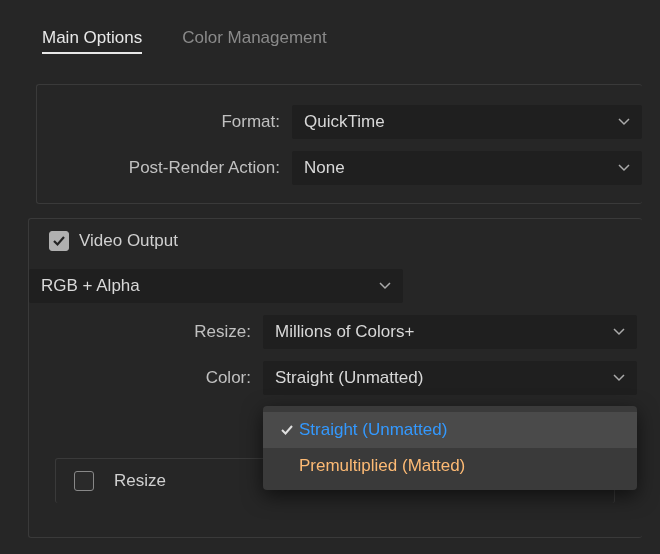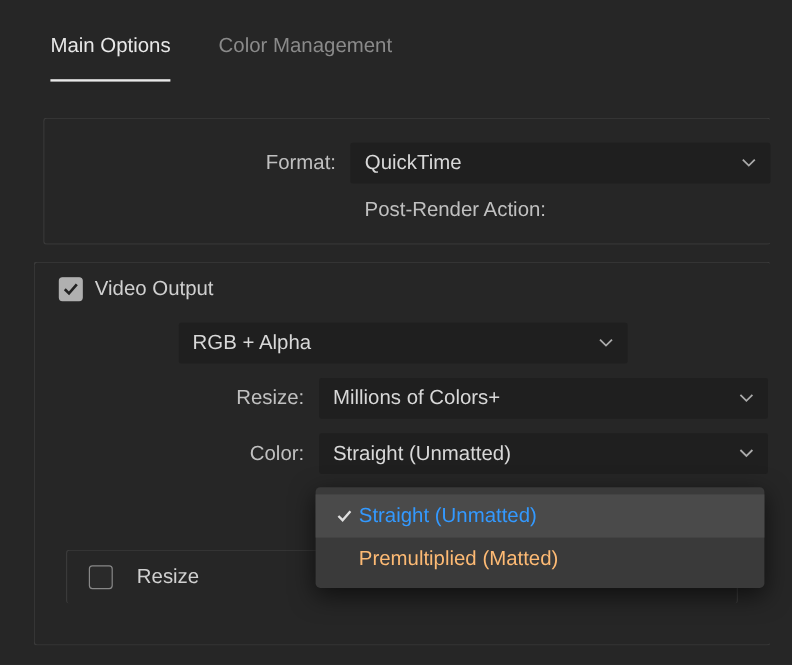--- a/index.html
+++ b/index.html
@@ -15,21 +15,21 @@
       overflow: hidden;
       color: #d0d0d0;
       font-size: 17px;
     }
     .tabs {
       display: flex;
       gap: 40px;
       padding: 28px 0 0 42px;
     }
     .tab {
-      padding-bottom: 18px;
+      padding-bottom: 4px;
       color: #8a8a8a;
       cursor: pointer;
     }
     .tab.active {
       color: #e8e8e8;
       border-bottom: 2px solid #e8e8e8;
     }
     .panel {
       margin: 30px 18px 0 36px;
       border: 1px solid #3a3a3a;
@@ -43,21 +43,20 @@
       border-radius: 3px;
       border-right: none;
       padding: 12px 0 0 0;
       position: relative;
       height: 320px;
     }
     .row {
       display: flex;
       align-items: center;
       margin-bottom: 12px;
-      justify-content: center;
     }
     .label {
       width: 255px;
       text-align: right;
       padding-right: 12px;
       color: #c0c0c0;
     }
     .label2 {
       width: 234px;
       text-align: right;
@@ -180,20 +179,28 @@
       <span>QuickTime</span>
       <span class="chevron">
         <svg width="12" height="8" viewBox="0 0 12 8">
             <path d="M1 1 L6 6 L11 1" stroke="#aaa" stroke-width="1.5" fill="none"></path>
           </svg>
       </span>
     </div>
   </div>
   <div class="row" style="margin-bottom:0">
     <div class="label">Post-Render Action:</div>
+    <div class="select">
+      <span>None</span>
+      <span class="chevron">
+        <svg width="12" height="8" viewBox="0 0 12 8">
+            <path d="M1 1 L6 6 L11 1" stroke="#aaa" stroke-width="1.5" fill="none"></path>
+          </svg>
+      </span>
+    </div>
   </div>
 </div>
 
 <div class="panel2">
   <div class="checkbox-row">
     <div class="checkbox checked">
       <svg width="14" height="14" viewBox="0 0 14 14">
           <path d="M2 7 L5.5 10.5 L12 3" stroke="#222" stroke-width="2.2" fill="none"></path>
         </svg>
     </div>

